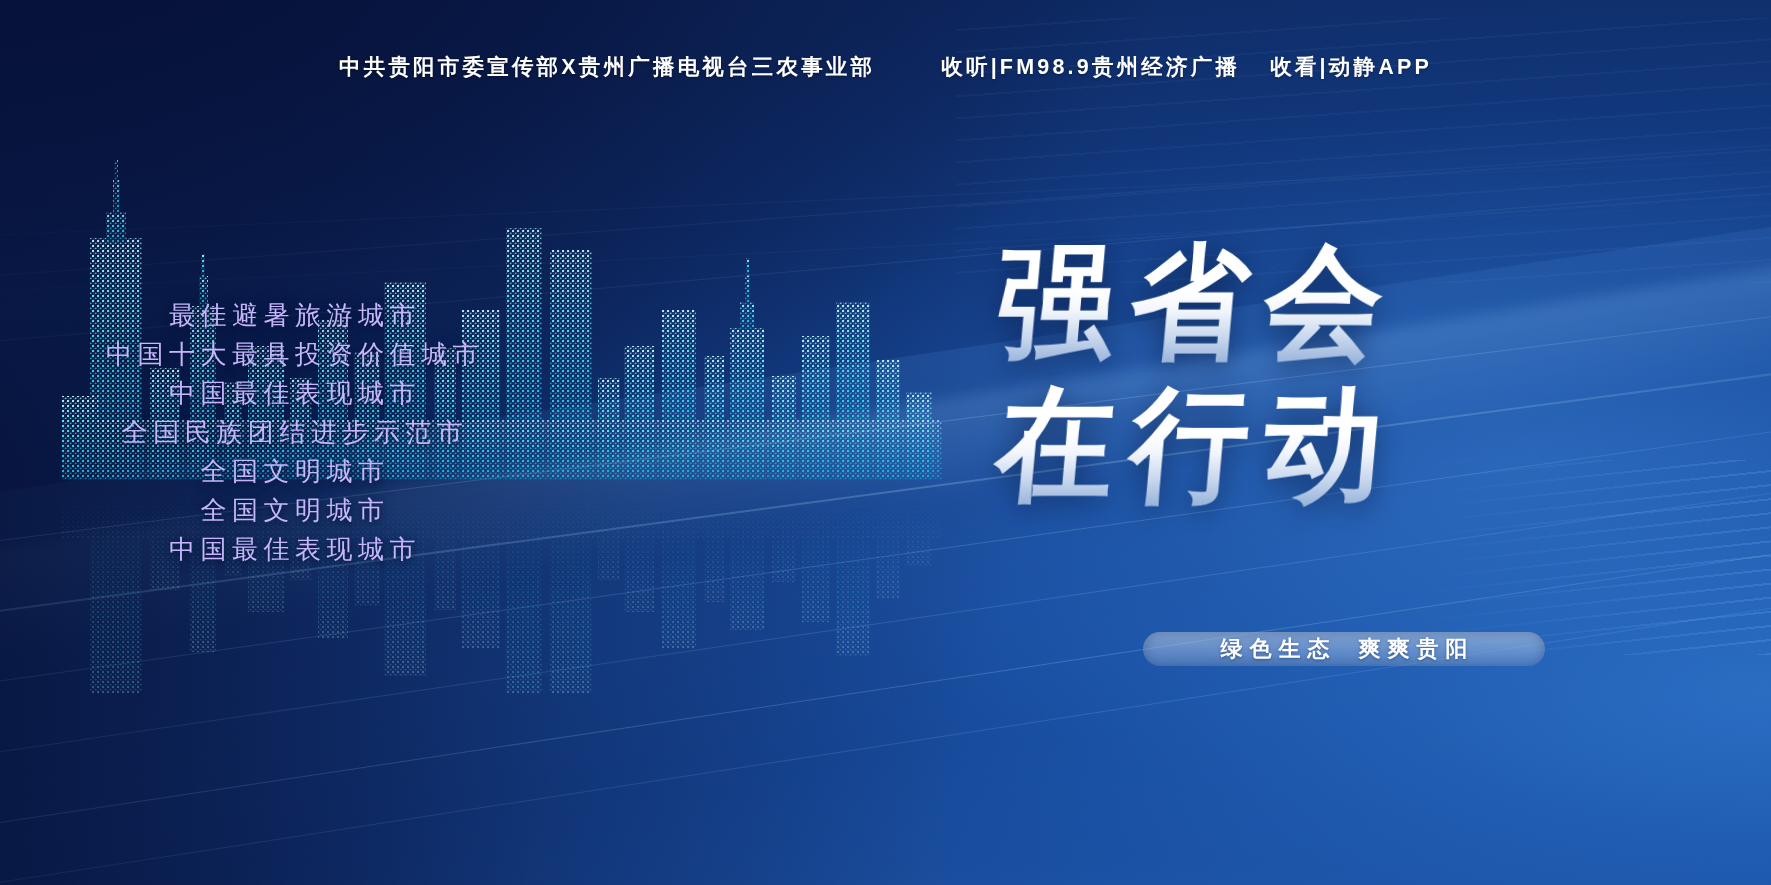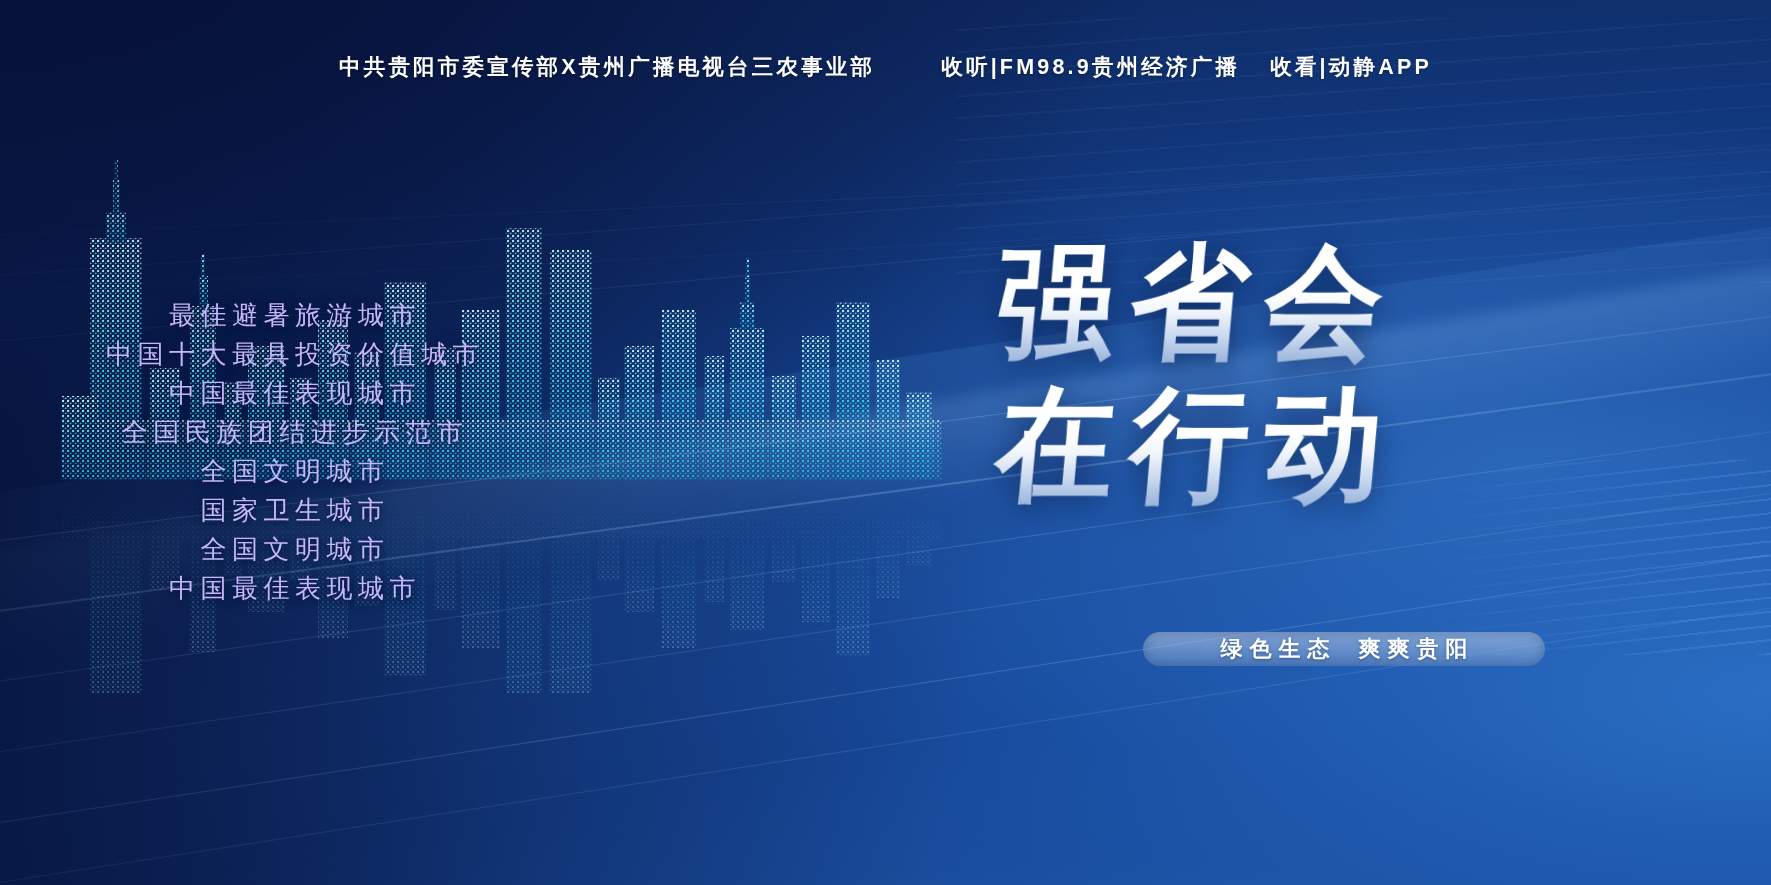--- a/index.html
+++ b/index.html
@@ -275,21 +275,20 @@
       <span>收看|动静APP</span>
     </span>
   </div>
 
   <div class="honors">
     <div class="honor">最佳避暑旅游城市</div>
     <div class="honor">中国十大最具投资价值城市</div>
     <div class="honor">中国最佳表现城市</div>
     <div class="honor">全国民族团结进步示范市</div>
     <div class="honor">全国文明城市</div>
-    <div class="honor">国家卫生城市</div>
     <div class="honor">全国文明城市</div>
     <div class="honor">中国最佳表现城市</div>
   </div>
 
   <div class="title">
     <div class="tline">强省会</div>
     <div class="tline l2">在行动</div>
   </div>
 
   <div class="badge">

